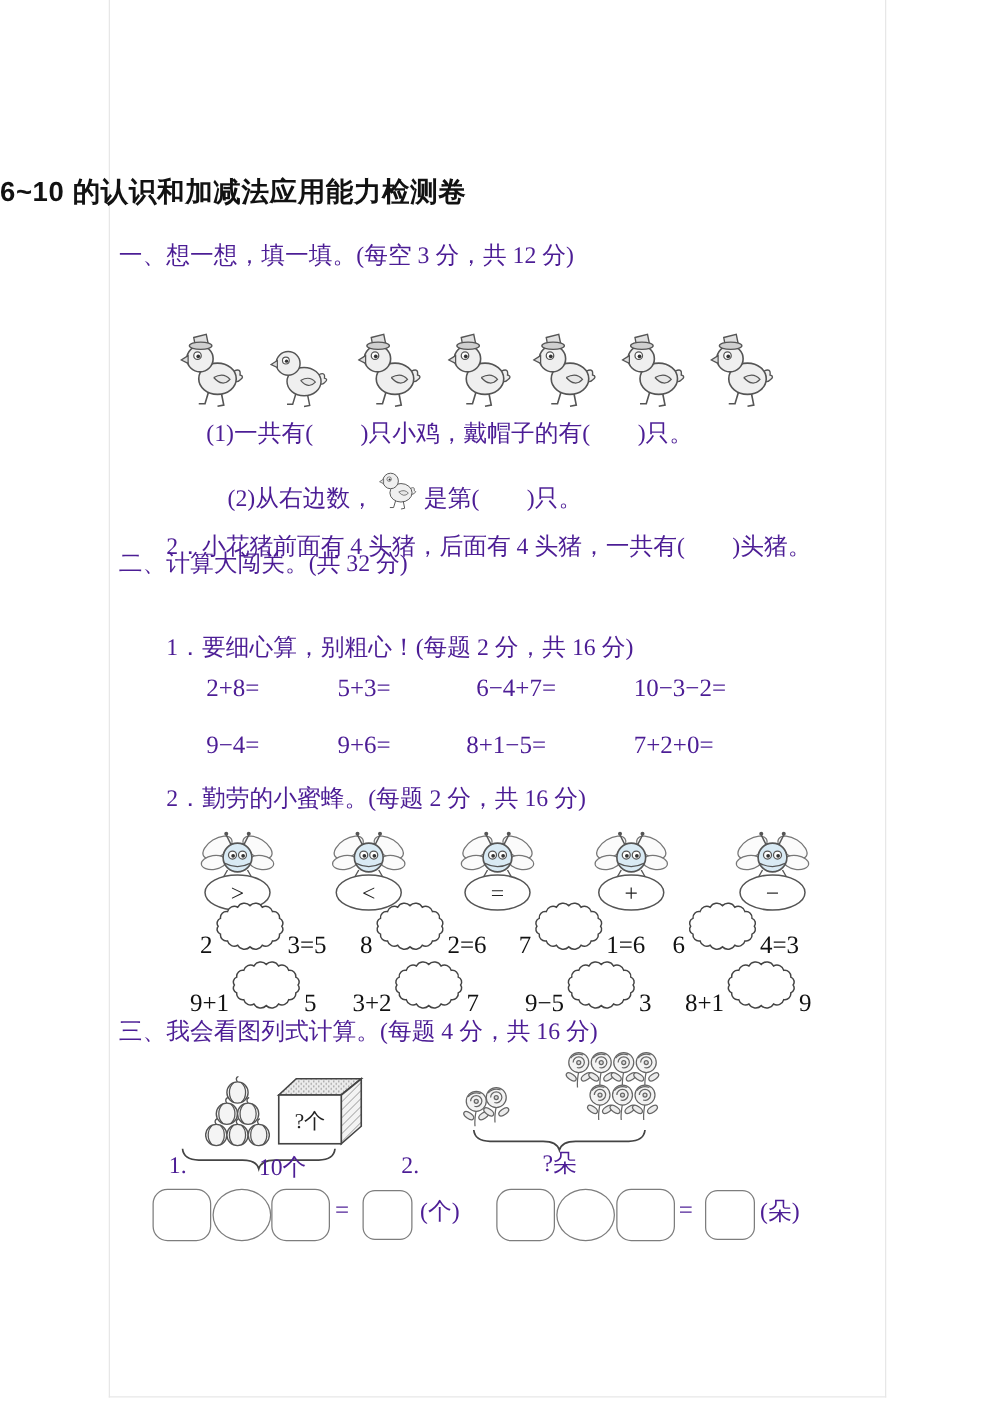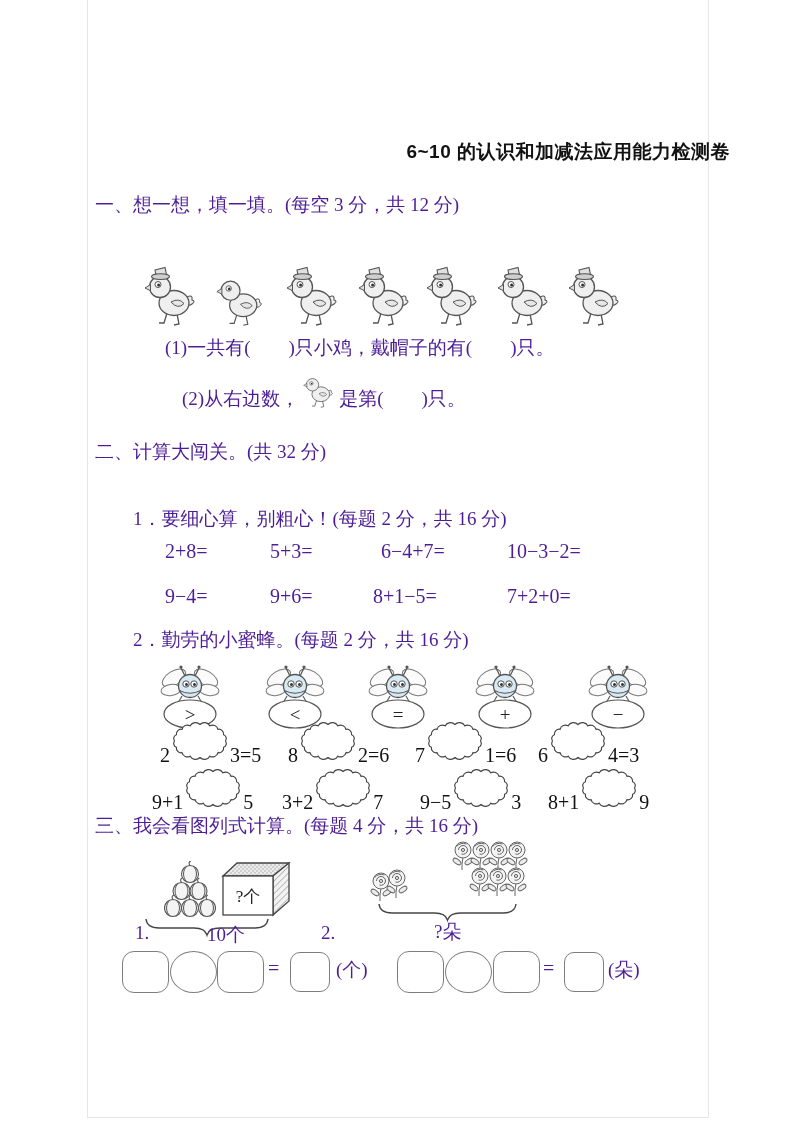--- a/index.html
+++ b/index.html
@@ -1,22 +1,22 @@
 <!DOCTYPE html>
 <html><head>
 <meta charset="utf-8">
 <style>
   html,body{margin:0;padding:0;background:#fff;}
   .page{position:relative;width:793px;height:1122px;background:#ffffff;overflow:hidden;
         font-family:"Liberation Serif","DejaVu Serif",serif;color:#121212;}
   .abs{position:absolute;}
   .t{font-size:19px;line-height:24px;white-space:nowrap;color:#4c1d95;}
   .t20{font-size:20px;}
-  .title{width:730px;text-align:right;font-family:"Liberation Sans","DejaVu Sans",sans-serif;
-         font-weight:bold;font-size:19px;letter-spacing:.5px;}
+  .title{width:730px;text-align:left;font-family:"Liberation Sans","DejaVu Sans",sans-serif;
+         font-weight:bold;font-size:22px;letter-spacing:.5px;}
   .frame{left:87px;top:0;width:620px;height:1117px;
          border-left:1px solid #e7e7e7;border-right:1px solid #e7e7e7;border-bottom:1px solid #e7e7e7;}
   .row-flex{display:flex;align-items:flex-end;}
   .oval-eq span{font-size:20px;line-height:24px;margin-bottom:-2px;white-space:nowrap;}
   .shape{box-sizing:border-box;background:#fff;border:1.6px solid #7d7d7d;}
   .shape-box{width:47px;height:42px;border-radius:12px;}
   .shape-oval{width:47px;height:42px;border-radius:50%;}
   .shape-sbox{width:40px;height:40px;border-radius:10px;}
   .sub2line{display:flex;align-items:flex-end;}
   .sub2line svg{margin:0 4px -4px 4px;}
@@ -163,20 +163,21 @@
   <ellipse cx="30" cy="41" rx="15" ry="12.5" fill="#efefef" stroke="#555" stroke-width="1.3"></ellipse>
   <path d="M27 40 q8 -4.5 13 1.5 q-6 6.5 -13 -1.5" fill="#e6e6e6" stroke="#555" stroke-width="1"></path>
   <circle cx="16" cy="25" r="10.5" fill="#efefef" stroke="#555" stroke-width="1.3"></circle>
   <path d="M6.5 22.5 L1 26 L6.5 28.7 Z" fill="#dedede" stroke="#555" stroke-width="1"></path>
   <circle cx="14" cy="22.5" r="3" fill="#fff" stroke="#555" stroke-width="1"></circle>
   <circle cx="14.6" cy="23" r="1.5" fill="#333"></circle>
 
   </svg></span>
     <span>是第(　　)只。</span>
   </div>
+  <div class="abs t" style="left:133px;top:426px;">2．小花猪前面有 4 头猪，后面有 4 头猪，一共有(　　)头猪。</div>
 
   <div class="abs t" style="left:95px;top:440px;">二、计算大闯关。(共 32 分)</div>
   <div class="abs t" style="left:133px;top:507px;">1．要细心算，别粗心！(每题 2 分，共 16 分)</div>
   <div id="calcRows"></div>
   <div class="abs t" style="left:133px;top:628px;text-align:right;">2．勤劳的小蜜蜂。(每题 2 分，共 16 分)</div>
   <div id="beesRow"></div>
   <div id="ovalRows"></div>
 
   <div class="abs t" style="left:95px;top:814px;">三、我会看图列式计算。(每题 4 分，共 16 分)</div>
 

